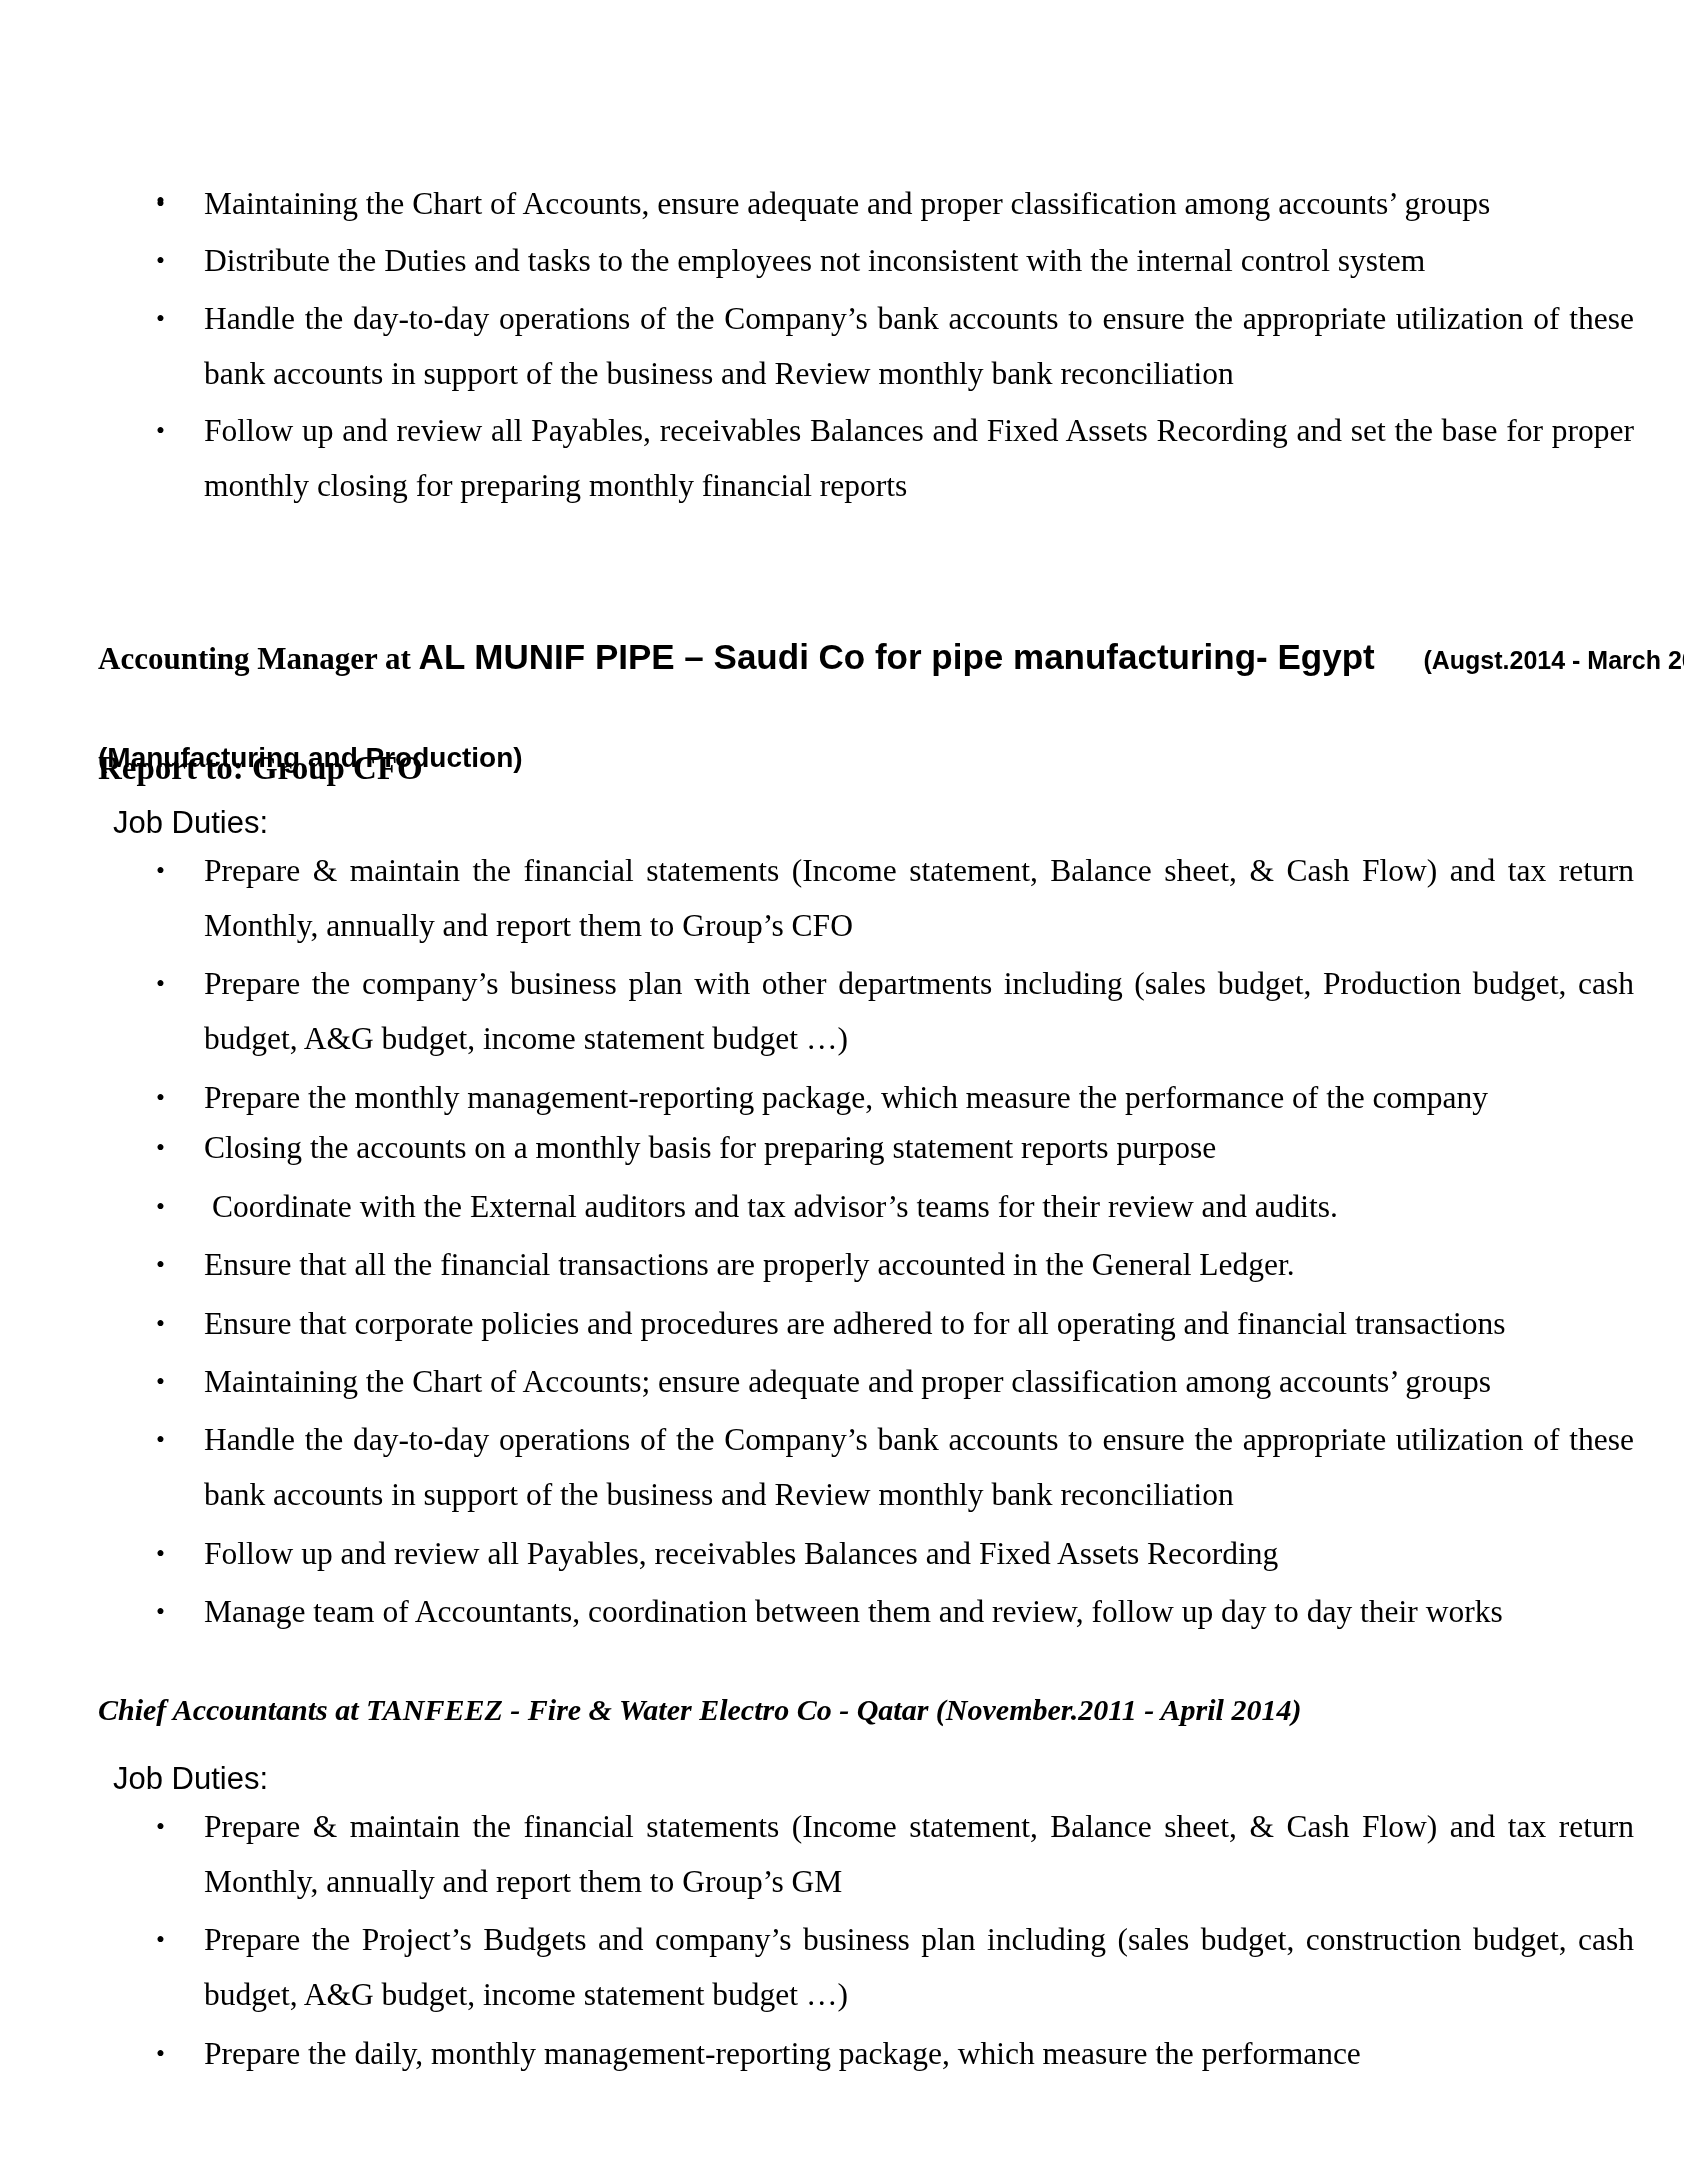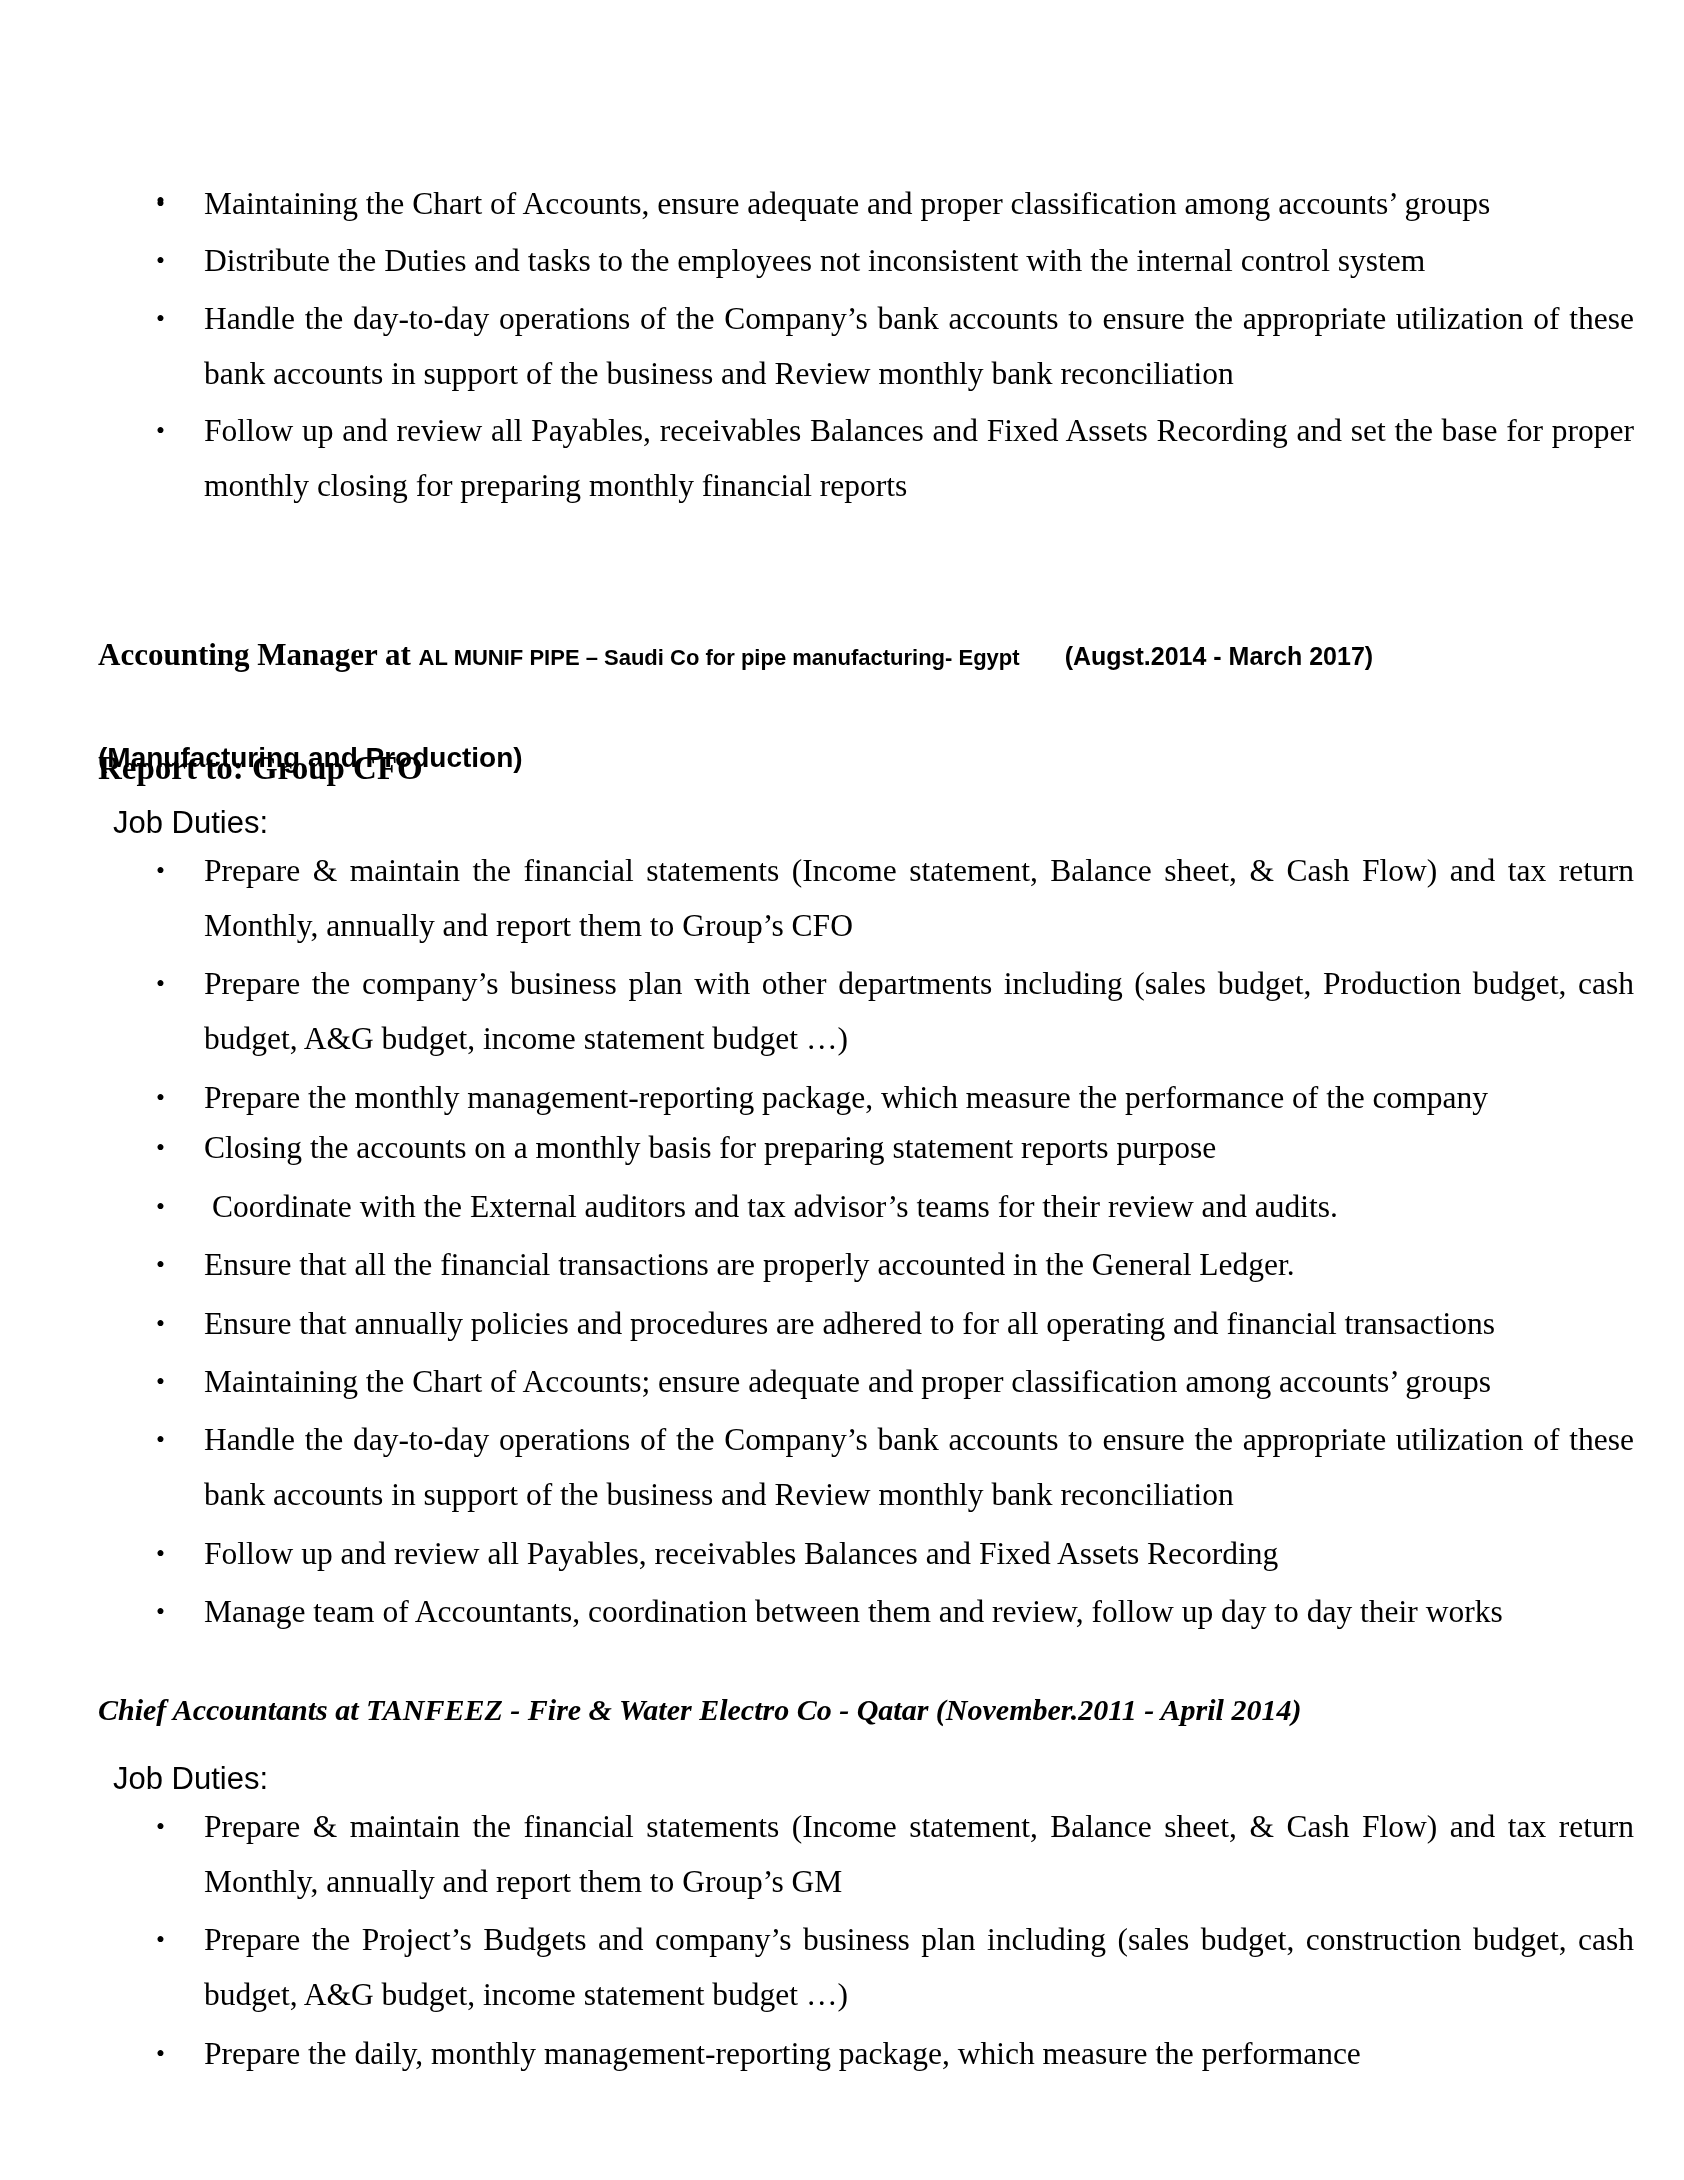--- a/index.html
+++ b/index.html
@@ -9,21 +9,21 @@
 
     ul.bullets { list-style: none; margin: 0; padding: 0; }
     ul.bullets li { position: relative; font-family: "Liberation Serif", serif; font-size: 31.5px; line-height: 55px; padding-left: 204px; padding-right: 51px; text-align: justify; text-align-last: left; }
     ul.bullets li .bullet { position: absolute; left: 156px; top: 0; font-size: 25.6px; }
 
     #list-top { position: absolute; left: 0; top: 173px; width: 1685px; }
     #list-top li { margin-bottom: 2.6px; }
 
     .job-title { position: absolute; left: 98px; font-size: 31px; font-weight: bold; white-space: nowrap; }
     .job-title .serif-part { font-family: "Liberation Serif", serif; }
-    .job-title .sans-part { font-family: "Liberation Sans", sans-serif; font-size: 22px; }
+    .job-title .sans-part { font-family: "Liberation Sans", sans-serif; font-size: 35px; }
     .job-title .sans-small { font-family: "Liberation Sans", sans-serif; font-size: 25px; margin-left: 39px; }
 
     .sector { position: absolute; left: 98px; top: 700px; font-family: Liberation Sans, sans-serif; font-weight: bold; font-size: 28px; margin-top: 42px; }
     .report-to { position: absolute; left: 98px; top: 750px; font-family: "Liberation Serif", serif; font-weight: bold; font-size: 33px; }
     .duties-head { position: absolute; left: 98px; font-family: "Liberation Sans", sans-serif; font-weight: normal; font-size: 31px; margin-left: 15px; }
 
     #list-almunif { position: absolute; left: 0; top: 843px; width: 1685px; }
     #list-tanfeez { position: absolute; left: 0; top: 1799px; width: 1685px; }
     .tight { margin-bottom: -4.3px !important; }
     .sp { margin-bottom: 3.4px; }
@@ -48,21 +48,21 @@
   <div class="report-to">Report to: Group CFO</div>
   <div class="duties-head" style="top: 805px;">Job Duties:</div>
 
   <ul class="bullets" id="list-almunif">
     <li class="sp"><span class="bullet">•</span><span>Prepare &amp; maintain the financial statements (Income statement, Balance sheet, &amp; Cash Flow) and tax return Monthly, annually and report them to Group’s CFO</span></li>
     <li class="sp"><span class="bullet">•</span><span>Prepare the company’s business plan with other departments including (sales budget, Production budget, cash budget, A&amp;G budget, income statement budget …)</span></li>
     <li class="tight"><span class="bullet">•</span><span>Prepare the monthly management-reporting package, which measure the performance of the company</span></li>
     <li class="sp"><span class="bullet">•</span><span>Closing the accounts on a monthly basis for preparing statement reports purpose</span></li>
     <li class="sp"><span class="bullet">•</span><span style="white-space: pre;"> Coordinate with the External auditors and tax advisor’s teams for their review and audits.</span></li>
     <li class="sp"><span class="bullet">•</span><span>Ensure that all the financial transactions are properly accounted in the General Ledger.</span></li>
-    <li class="sp"><span class="bullet">•</span><span>Ensure that annually policies and procedures are adhered to for all operating and financial transactions</span></li>
+    <li class="sp"><span class="bullet">•</span><span>Ensure that corporate policies and procedures are adhered to for all operating and financial transactions</span></li>
     <li class="sp"><span class="bullet">•</span><span>Maintaining the Chart of Accounts; ensure adequate and proper classification among accounts’ groups</span></li>
     <li class="sp"><span class="bullet">•</span><span>Handle the day-to-day operations of the Company’s bank accounts to ensure the appropriate utilization of these bank accounts in support of the business and Review monthly bank reconciliation</span></li>
     <li class="sp"><span class="bullet">•</span><span>Follow up and review all Payables, receivables Balances and Fixed Assets Recording</span></li>
     <li class="sp"><span class="bullet">•</span><span>Manage team of Accountants, coordination between them and review, follow up day to day their works</span></li>
   </ul>
 
   <div class="job-title serif" style="top: 1693px; font-family: 'Liberation Serif', serif; font-size: 30px;">Chief Accountants at TANFEEZ - Fire &amp; Water Electro Co - Qatar (November.2011 - April 2014)</div>
   <div class="duties-head" style="top: 1761px;">Job Duties:</div>
 
   <ul class="bullets" id="list-tanfeez">

